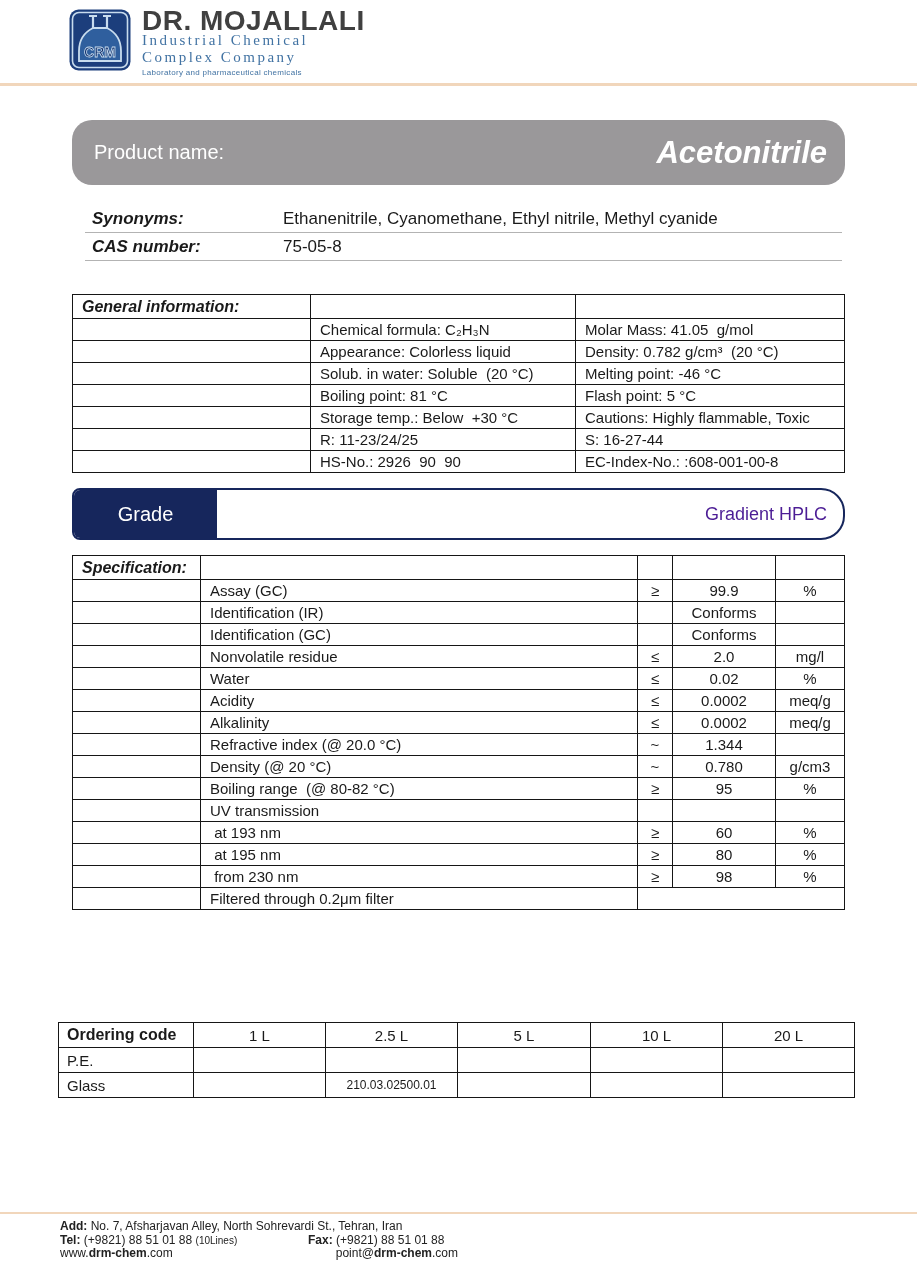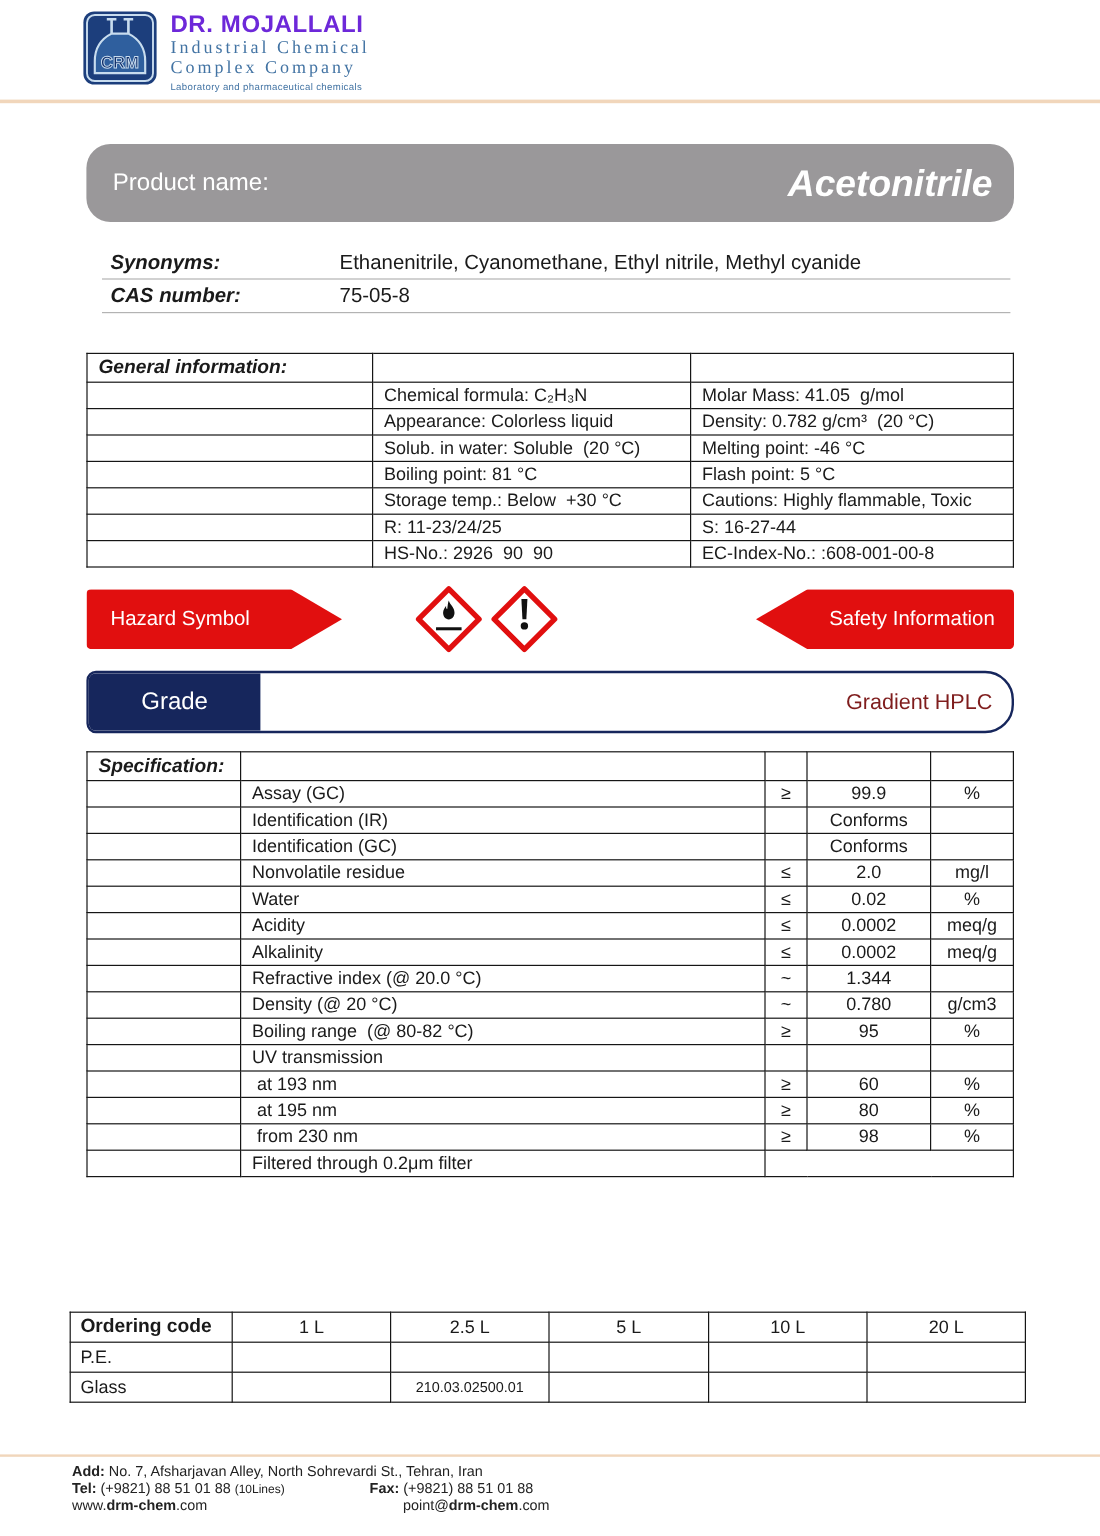--- a/index.html
+++ b/index.html
@@ -4,21 +4,21 @@
 <style>
   * { margin:0; padding:0; box-sizing:border-box; }
   body {
     width:917px; height:1280px; position:relative; overflow:hidden;
     background:#ffffff; color:#1a1a1a;
     font-family:"Liberation Sans", sans-serif;
   }
   
   .hdr { padding:8px 0 0 68px; height:83px; display:flex; align-items:flex-start; }
   .logo-text { margin-left:10px; padding-top:2px; }
-  .brand1 { font-size:20px; font-weight:bold; color:#6d28d9; letter-spacing:.5px; line-height:22px; }
+  .brand1 { font-size:28px; font-weight:bold; color:#404040; letter-spacing:.5px; line-height:22px; }
   .brand2 { font-family:"Liberation Serif", serif; font-size:15px; color:#4273a3; letter-spacing:2.5px; line-height:17px; }
   .brand4 { font-size:8px; color:#4273a3; letter-spacing:.3px; margin-top:2px; }
   .topline { height:3px; background:#f1d6bb; width:100%; }
   
   .content { margin:0 72px; }
   .banner {
     margin-top:34px; height:65px; background:#9a989a; border-radius:20px;
     display:flex; justify-content:space-between; align-items:center; color:#fff;
   }
   .banner-label { font-size:20px; padding-left:22px; }
@@ -42,21 +42,21 @@
   b.fl { font-weight:normal; }
   
   .hazard { margin-top:15px; height:56px; display:flex; align-items:center; justify-content:space-between; }
   .arrow { height:50px; background:#e10f0f; color:#fff; font-size:17px; display:flex; align-items:center; }
   .arrow-r { width:213px; clip-path:polygon(0 0,80% 0,100% 50%,80% 100%,0 100%); padding-left:20px; border-radius:4px 0 0 4px; }
   .arrow-l { width:215px; clip-path:polygon(20% 0,100% 0,100% 100%,20% 100%,0 50%); justify-content:flex-end; padding-right:16px; border-radius:0 4px 4px 0; }
   .ghs { display:flex; gap:7px; margin-right:105px; }
   
   .grade { margin-top:15px; height:52px; border:2.5px solid #16265c; border-radius:8px 24px 24px 8px; display:flex; overflow:hidden; background:#fff; }
   .grade-left { width:143px; background:#16265c; color:#fff; font-size:20px; display:flex; align-items:center; justify-content:center; }
-  .grade-right { flex:1; display:flex; align-items:center; justify-content:flex-end; padding-right:16px; font-size:18px; color:#7f1d1d; }
+  .grade-right { flex:1; display:flex; align-items:center; justify-content:flex-end; padding-right:16px; font-size:18px; color:#4c1d95; }
   
   .ord { width:797px; margin:112px 0 0 -14px;padding-left:48px; }
   .ord th, .ord td { border:1.8px solid #161616; height:25px; }
   .ord th { font-weight:normal; text-align:center; }
   .ord th.first { font-weight:bold; text-align:left; padding-left:8px; font-size:16px; }
   .ord td.rowlbl { text-align:left; padding-left:8px; }
   .ord td { text-align:center; }
   .ord td.code { font-size:12px; }
   
   .footer { position:absolute; top:1212px; left:0; width:917px; border-top:2.5px solid #f1d6bb; padding:6px 0 0 60px; font-size:12px; line-height:13.5px; color:#222; }
@@ -151,36 +151,20 @@
           <td><b class="fl">S:</b> <span>16-27-44</span></td>
         </tr>
     <tr>
           <td class="sp"></td>
           <td><b class="fl">HS-No.:</b> <span>2926  90  90</span></td>
           <td><b class="fl">EC-Index-No.:</b> <span>:608-001-00-8</span></td>
         </tr>
   </tbody>
     </table>
 
-  <div class="hazard">
-    <div class="arrow arrow-r">Hazard Symbol</div>
-    <div class="ghs">
-      <svg width="56" height="56" viewBox="0 0 100 100">
-        <polygon points="50,5 95,50 50,95 5,50" fill="#fff" stroke="#e10f0f" stroke-width="8" stroke-linejoin="round"></polygon>
-        <path d="M50 22c1.5 6.5 8.5 9.5 8.5 18.5 0 5.5-3.5 9.8-8.5 9.8s-8.5-4.3-8.5-9.8c0-5 2.5-7.5 4.6-10.7-.5 2.6 0 4.2 1.6 5.2.5-4.6 .8-9 2.3-13z" fill="#111"></path>
-        <rect x="31" y="62" width="38" height="4.5" fill="#111"></rect>
-      </svg>
-      <svg width="56" height="56" viewBox="0 0 100 100">
-        <polygon points="50,5 95,50 50,95 5,50" fill="#fff" stroke="#e10f0f" stroke-width="8" stroke-linejoin="round"></polygon>
-        <path d="M45.5 20 h9 l-1.6 30 h-5.8 z" fill="#111"></path>
-        <circle cx="50" cy="60" r="5.5" fill="#111"></circle>
-      </svg>
-    </div>
-    <div class="arrow arrow-l">Safety Information</div>
-  </div>
 
   <div class="grade">
     <div class="grade-left">Grade</div>
     <div class="grade-right">Gradient HPLC</div>
   </div>
 
   <table class="spec">
     <colgroup>
         <col style="width:128px">
         <col style="width:437px">

